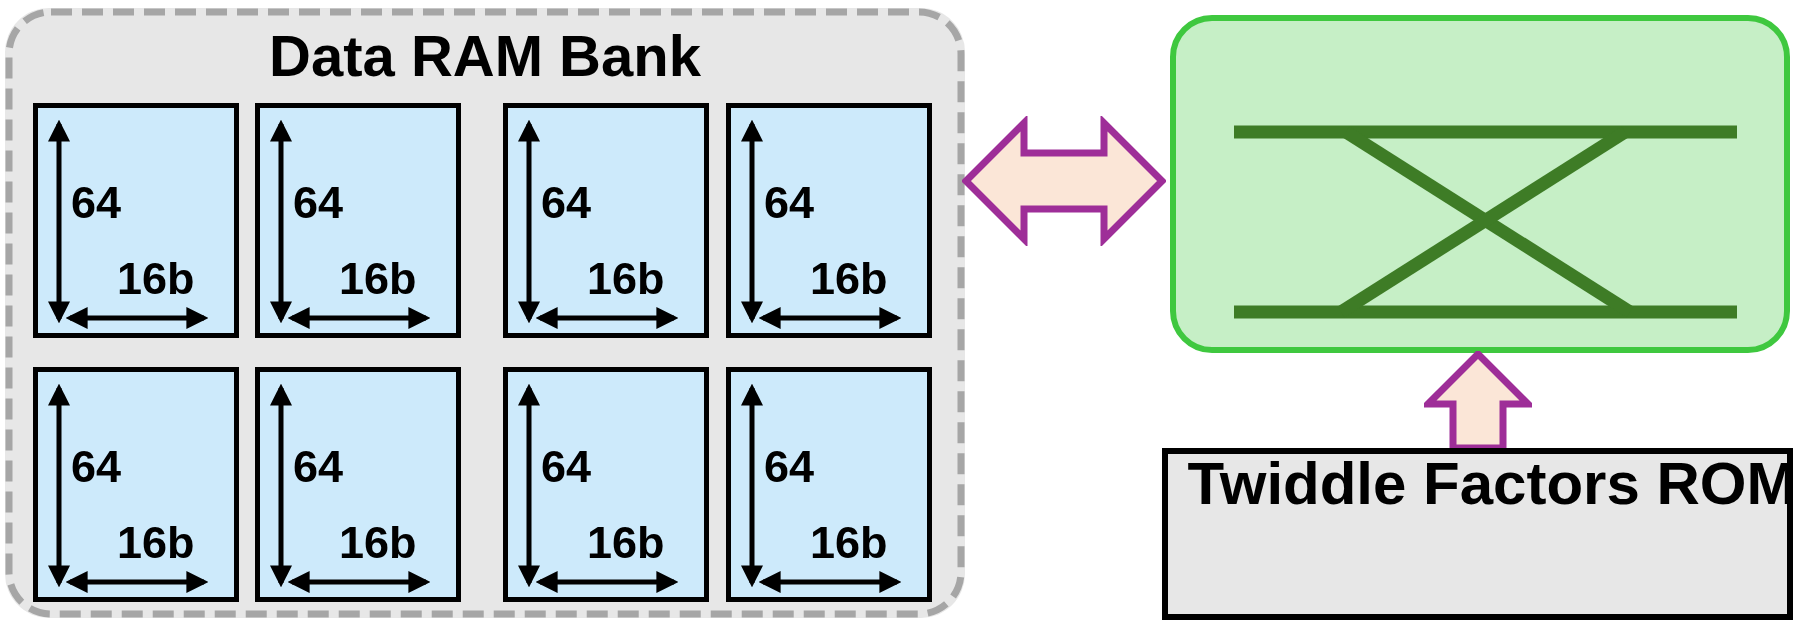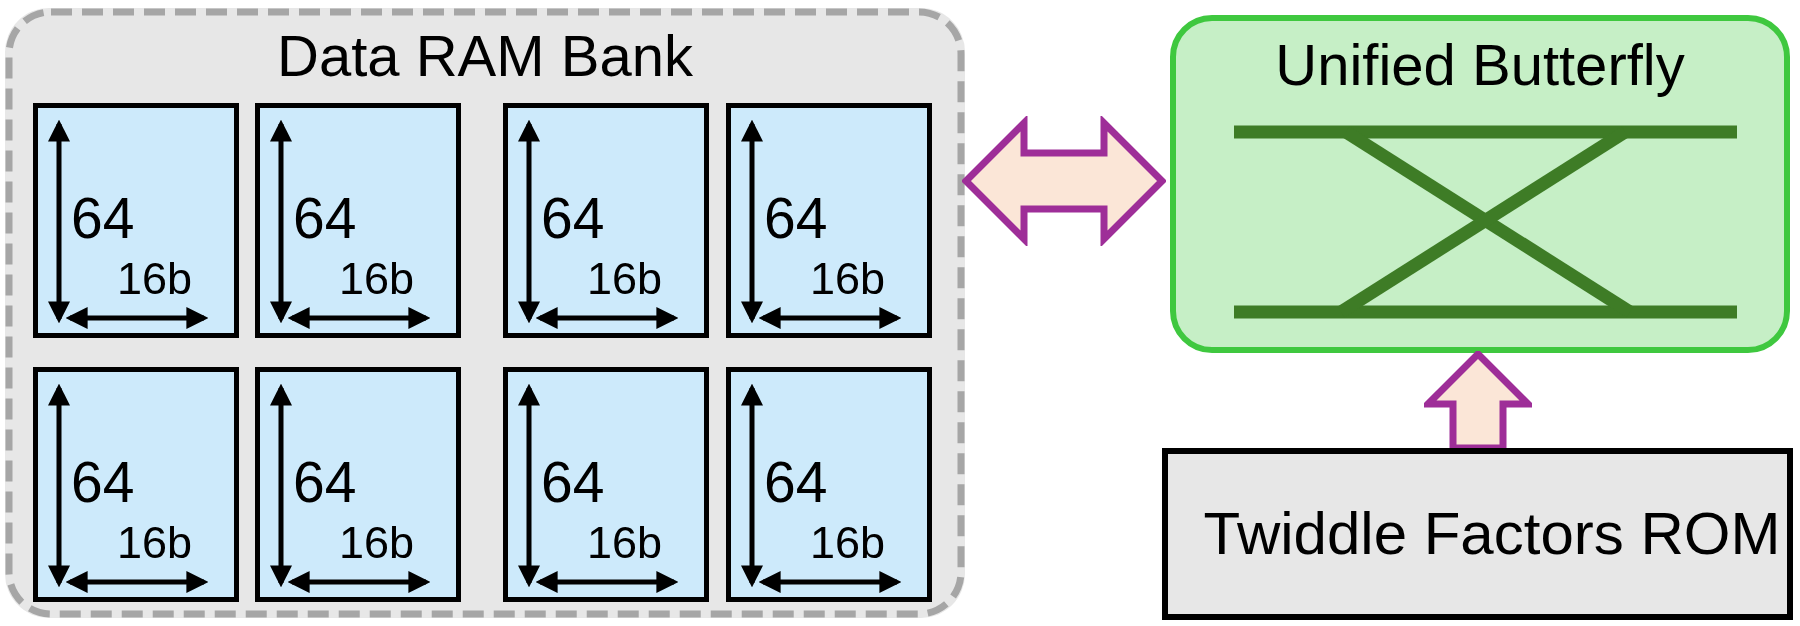--- a/index.html
+++ b/index.html
@@ -1,38 +1,38 @@
 <!DOCTYPE html>
 <html style="--panel-gray: #e7e7e7; --panel-border-gray: #a6a6a6; --ram-cell-blue: #cdeafb; --butterfly-fill: #c6efc6; --butterfly-border: #3fc83f; --butterfly-line: #3e7c26; --arrow-fill: #fbe6d7; --arrow-stroke: #9e2e98;"><head>
 <meta charset="utf-8">
 <style>
   html,body{margin:0;padding:0;background:#ffffff;}
   .stage{
     position:relative;width:1800px;height:626px;overflow:hidden;background:#ffffff;
-    font-family:"Liberation Sans","DejaVu Sans",sans-serif;font-weight:normal;color:#000;
+    font-family:"Liberation Sans","DejaVu Sans",sans-serif;font-weight:bold;color:#000;
   }
   
   .ram-panel{
     position:absolute;left:5px;top:8px;width:960px;height:610px;
     background:var(--panel-gray,#e7e7e7);border-radius:44px;
   }
   .ram-panel > svg.dash-border{position:absolute;left:0;top:0;width:960px;height:610px;}
   .dash-border rect{fill:none;stroke:var(--panel-border-gray,#a6a6a6);stroke-width:7;stroke-dasharray:21 10;}
   .panel-title{
     position:absolute;left:0;top:16px;width:100%;text-align:center;
     font-size:58px;line-height:1.1;letter-spacing:0px;
   }
   
   .cell{
     position:absolute;width:196px;height:225px;border:5px solid #000;
     background:var(--ram-cell-blue,#cdeafb);
   }
   .cell svg.dims{position:absolute;left:0;top:0;width:196px;height:225px;}
   .cell svg.dims line{stroke:#000;stroke-width:5;}
-  .cell .depth{position:absolute;left:33px;top:82px;font-size:57px;line-height:1;}
+  .cell .depth{position:absolute;left:33px;top:72px;font-size:45px;line-height:1;}
   .cell .width{position:absolute;left:57px;top:148px;font-size:45px;line-height:1;margin-left:22px;}
   .c1{left:28px;top:95px}.c2{left:250px;top:95px}.c3{left:498px;top:95px}.c4{left:721px;top:95px}
   .c5{left:28px;top:359px}.c6{left:250px;top:359px}.c7{left:498px;top:359px}.c8{left:721px;top:359px}
   
   .connector polygon{
     fill:var(--arrow-fill,#fbe6d7);stroke:var(--arrow-stroke,#9e2e98);
     stroke-width:7;stroke-linejoin:miter;
   }
   .bidir-arrow{position:absolute;left:962px;top:116px;width:204px;height:130px;}
   .up-arrow{position:absolute;left:1424px;top:351px;width:108px;height:100px;}
@@ -42,21 +42,21 @@
     background:var(--butterfly-fill,#c6efc6);
     border:6px solid var(--butterfly-border,#3fc83f);border-radius:42px;
   }
   .butterfly-panel .panel-title{top:12px;}
   .butterfly-net{position:absolute;left:52px;top:95px;width:515px;height:215px;}
   .butterfly-net line{stroke:var(--butterfly-line,#3e7c26);stroke-width:13;}
   
   .rom-panel{
     position:absolute;left:1162px;top:448px;width:631px;height:172px;box-sizing:border-box;
     background:var(--panel-gray,#e7e7e7);border:6px solid #000;
-    display:flex;align-items:center;justify-content:center;padding-left:29px;
+    display:flex;justify-content:center;padding-left:29px;
   }
   .rom-title{font-size:60px;line-height:1;white-space:nowrap;}
 </style>
 </head>
 <body>
 
 <div class="stage">
 
   <svg width="0" height="0" style="position:absolute" aria-hidden="true">
     <defs>
@@ -143,21 +143,20 @@
       <span class="depth">64</span>
       <span class="width">16b</span>
     </div>
   </section>
 
   <svg class="bidir-arrow connector" viewBox="0 0 204 130">
     <polygon points="4,65 62,7 62,37 142,37 142,7 200,65 142,123 142,93 62,93 62,123"></polygon>
   </svg>
 
   <section class="butterfly-panel">
-    <div class="panel-title">Unified Butterfly</div>
     <svg class="butterfly-net" viewBox="0 0 515 215">
       <line x1="6" y1="16" x2="509" y2="16"></line>
       <line x1="6" y1="196" x2="509" y2="196"></line>
       <line x1="118" y1="16" x2="402" y2="196"></line>
       <line x1="397" y1="16" x2="113" y2="196"></line>
     </svg>
   </section>
 
   <svg class="up-arrow connector" viewBox="0 0 108 100">
     <polygon points="54,3 4,53 29,53 29,97 79,97 79,53 104,53"></polygon>

